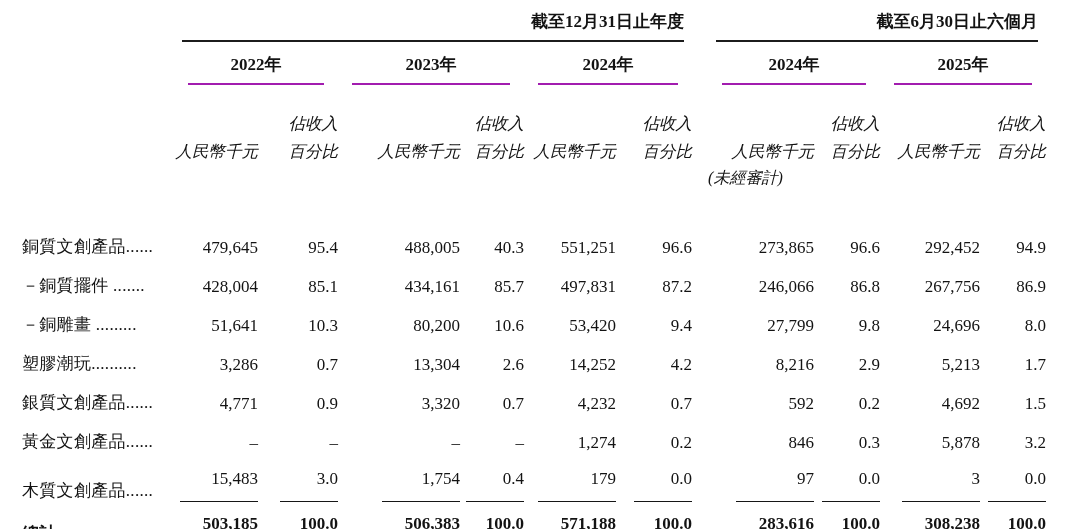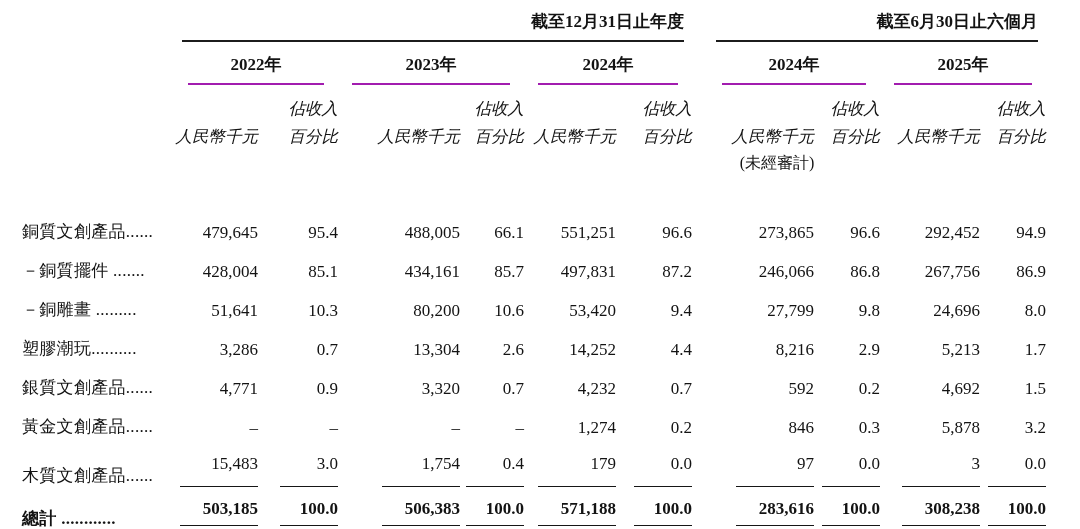--- a/index.html
+++ b/index.html
@@ -29,25 +29,25 @@
   .yearbox {
     border-bottom: 2px solid #a21caf;
     padding-bottom: 7px;
     margin: 0 14px;
     text-align: center;
     font-weight: bold;
     font-size: 17px;
   }
   
   .sub { font-style: italic; font-size: 16.5px; text-align: right; white-space: nowrap; }
-  .subrow1 td { padding-top: 13px; }
+  .subrow1 td { padding-top: 28px; }
   .subrow2 td { padding-top: 6px; }
   .unaud {
-    font-size: 16px;
-    text-align: center; padding-top: 5px; padding-right: 34px;
+    font-style: italic; font-size: 16px;
+    padding-top: 5px; padding-right: 34px;
     white-space: nowrap;
   }
 
   
   .gap td { height: 30px; }
   .lbl { font-size: 17px; text-align: left; white-space: nowrap; letter-spacing: 0.3px; }
   .num { text-align: right; font-size: 17px; white-space: nowrap; }
   .data td { padding-top: 16px; }
 
   
@@ -162,21 +162,21 @@
 
     <tr class="gap">
           <td colspan="12"></td>
         </tr>
 
     <tr class="data">
       <td class="lbl">銅質文創產品......</td>
       <td class="num">479,645</td>
       <td class="num">95.4</td>
       <td class="num">488,005</td>
-      <td class="num">66.1</td>
+      <td class="num">40.3</td>
       <td class="num">551,251</td>
       <td class="num">96.6</td>
       <td></td>
       <td class="num">273,865</td>
       <td class="num">96.6</td>
       <td class="num">292,452</td>
       <td class="num">94.9</td>
     </tr>
 
     <tr class="data">
@@ -209,21 +209,21 @@
       <td class="num">8.0</td>
     </tr>
 
     <tr class="data">
       <td class="lbl">塑膠潮玩..........</td>
       <td class="num">3,286</td>
       <td class="num">0.7</td>
       <td class="num">13,304</td>
       <td class="num">2.6</td>
       <td class="num">14,252</td>
-      <td class="num">4.4</td>
+      <td class="num">4.2</td>
       <td></td>
       <td class="num">8,216</td>
       <td class="num">2.9</td>
       <td class="num">5,213</td>
       <td class="num">1.7</td>
     </tr>
 
     <tr class="data">
       <td class="lbl">銀質文創產品......</td>
       <td class="num">4,771</td>

